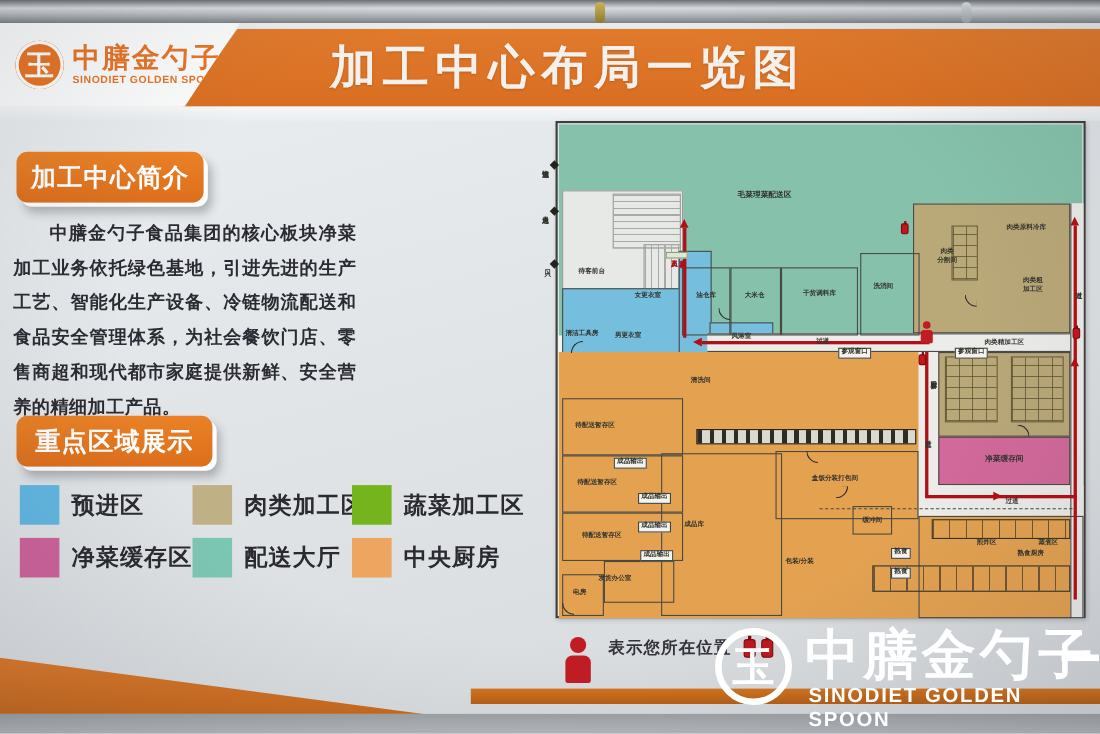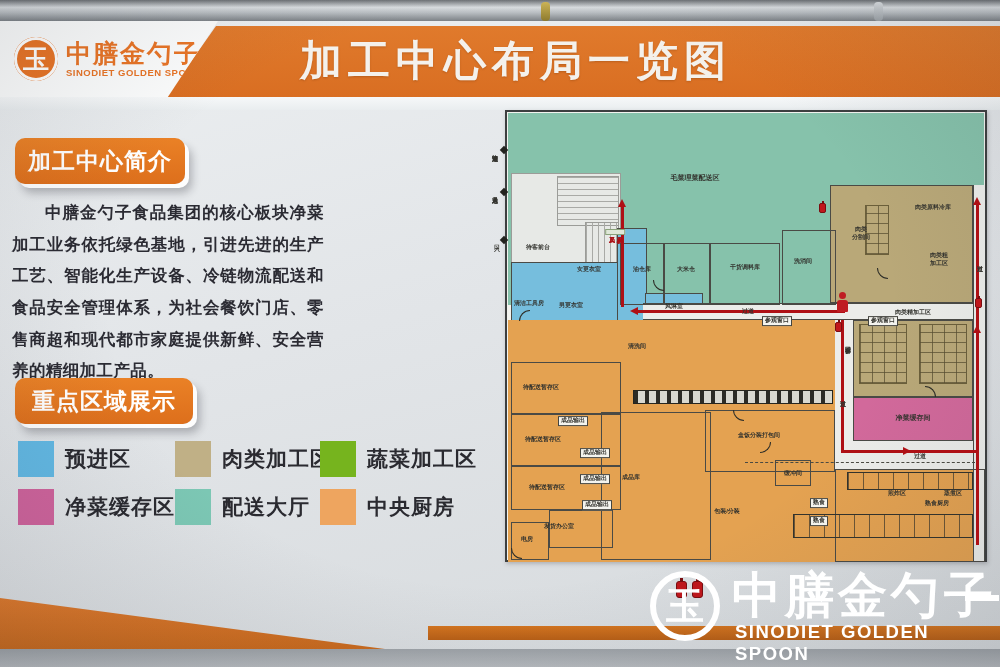--- a/index.html
+++ b/index.html
@@ -267,20 +267,27 @@
       <div class="pl s6" style="left:432px;top:394px;">熟食厨房</div>
       <div class="pl s6" style="left:392px;top:384px;">煎炸区</div>
       <div class="pl s6" style="left:448px;top:384px;">蒸煮区</div>
       <div class="pl s6 boxlab" style="left:314px;top:393px;">熟食</div>
       <div class="pl s6 boxlab" style="left:314px;top:411px;">熟食</div>
       <div class="pl plv s6" style="left:474px;top:150px;">过道</div>
       <div class="pl plv s6" style="left:337px;top:285px;">过道</div>
       <div class="pl s6" style="left:415px;top:347px;">过道</div>
     </div>
 
+    <div class="footer-note" style="left:514px;top:558px;">
+      <div class="person footer-person" style="position:relative;">
+        <div class="ph"></div>
+          <div class="pb"></div>
+      </div>
+      <div class="note-text" style="margin-left:28px;">表示您所在位置</div>
+    </div>
     <div class="fext" style="left:676px;top:560px;"></div>
     <div class="fext" style="left:692px;top:560px;"></div>
 
     <div class="stripe-right"></div>
     <div class="wedge-left"></div>
 
     <div class="footer-logo">
       <div class="flogo-circle">玉</div>
       <div class="flogo-cn">中膳金勺子</div>
       <div class="flogo-en">SINODIET GOLDEN SPOON</div>

